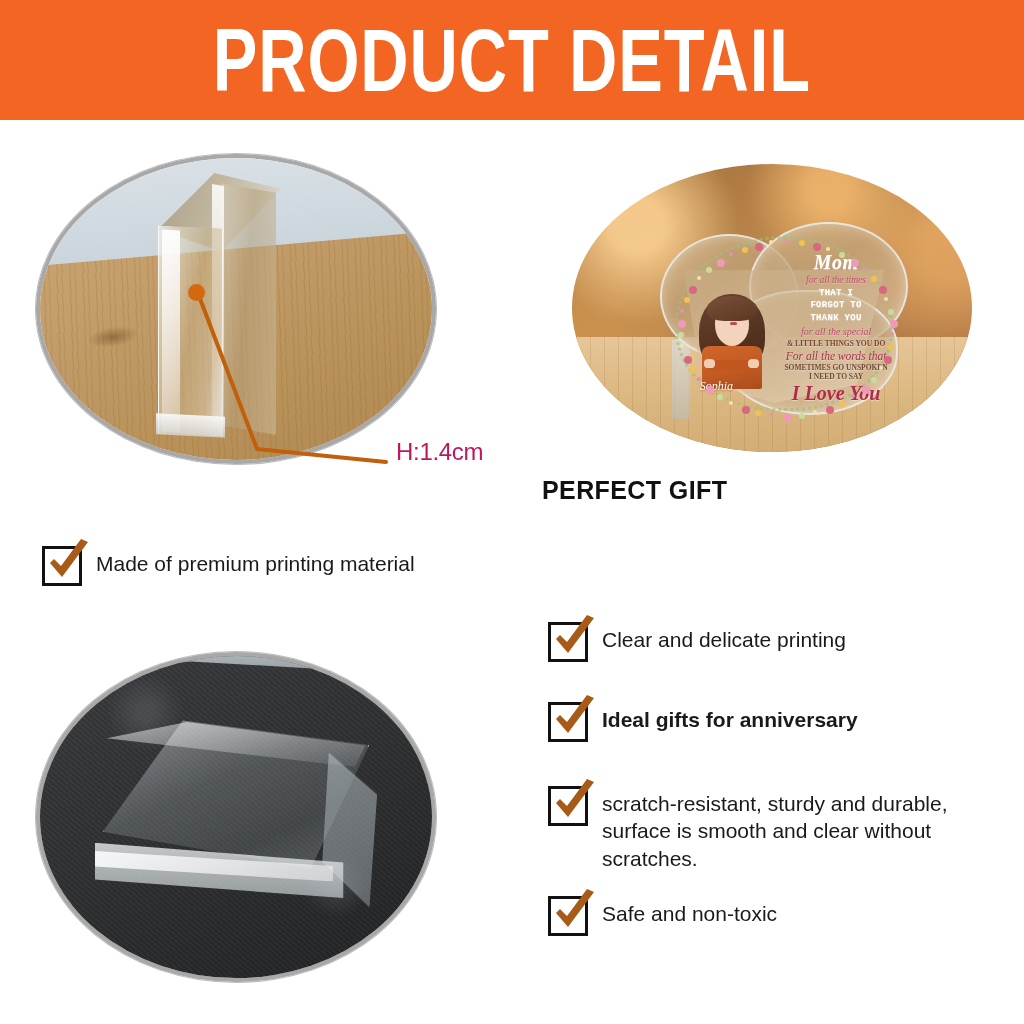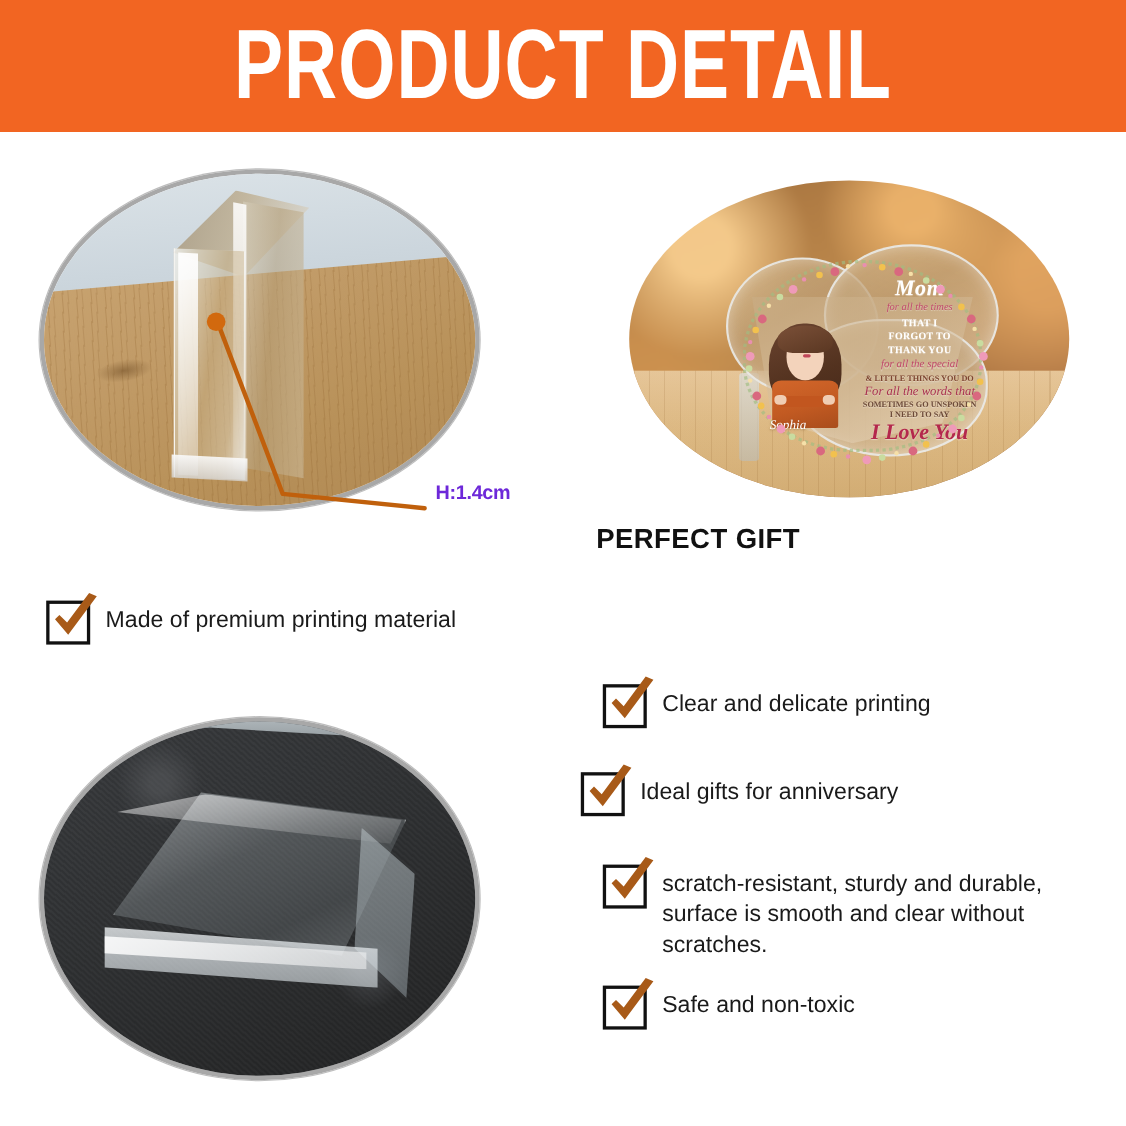--- a/index.html
+++ b/index.html
@@ -208,21 +208,21 @@
     width: 54%;
     text-align: center;
     line-height: 1.08;
     text-shadow: 0 1px 1px rgba(255,255,255,0.45);
   }
   .ht-mom   { font-size: 20px; font-weight: 700; color: #ffffff; font-style: italic;
               font-family: "Liberation Serif", serif; letter-spacing: 0.5px; }
   .ht-sc1   { font-size: 9.5px; font-style: italic; color: #c0486a;
               font-family: "Liberation Serif", serif; margin-top: 2px; }
   .ht-caps1 { font-size: 9px; font-weight: 700; color: #ffffff;
-              font-family: Liberation Serif, serif; letter-spacing: 0.3px; margin-top: 3px; }
+              font-family: Liberation Mono, monospace; letter-spacing: 0.3px; margin-top: 3px; }
   .ht-sc2   { font-size: 10px; font-style: italic; color: #c0486a;
               font-family: "Liberation Serif", serif; margin-top: 3px; }
   .ht-caps2 { font-size: 7.5px; font-weight: 700; color: #7d4530;
               font-family: "Liberation Serif", serif; margin-top: 2px; }
   .ht-sc3   { font-size: 11.5px; font-style: italic; color: #a8304e;
               font-family: "Liberation Serif", serif; margin-top: 2px; }
   .ht-caps3 { font-size: 7.5px; font-weight: 700; color: #6d4a38;
               font-family: "Liberation Serif", serif; margin-top: 2px; }
   .ht-caps4 { font-size: 7.5px; font-weight: 700; color: #6d4a38;
               font-family: "Liberation Serif", serif; margin-top: 1px; }
@@ -340,23 +340,23 @@
   .callout-svg {
     position: absolute;
     left: 0; top: 0;
     width: 1024px; height: 1024px;
     pointer-events: none;
   }
   .dim-label {
     position: absolute;
     left: 396px; top: 438px;
     font-family: "Liberation Sans", sans-serif;
-    font-weight: 700;
-    font-size: 18px;
-    color: #6d28d9;
+    font-weight: 400;
+    font-size: 24px;
+    color: #be185d;
     letter-spacing: -0.3px;
     white-space: nowrap;
   }
 
   
   .section-heading {
     position: absolute;
     font-family: "Liberation Sans", sans-serif;
     font-weight: 700;
     font-size: 25px;
@@ -389,21 +389,21 @@
   .feature-text {
     font-family: "Liberation Sans", sans-serif;
     font-size: 21px;
     line-height: 1.3;
     color: #1a1a1a;
     padding-top: 4px;
   }
   #feat-left-0  { left: 42px;  top: 546px; width: 460px; }
   #feat-right-0 { left: 548px; top: 526px; width: 450px; }
   #feat-right-1 { left: 548px; top: 622px; width: 450px; }
-  #feat-right-2 { left: 528px; top: 702px; width: 450px; }
+  #feat-right-2 { left: 548px; top: 702px; width: 450px; font-weight: bold; }
   #feat-right-3 { left: 548px; top: 786px; width: 450px; }
   #feat-right-4 { left: 548px; top: 896px; width: 450px; }
 </style>
 </head>
 <body>
 
 <div id="page">
 
   <div class="banner">
     <div class="banner-title">PRODUCT DETAIL</div>

